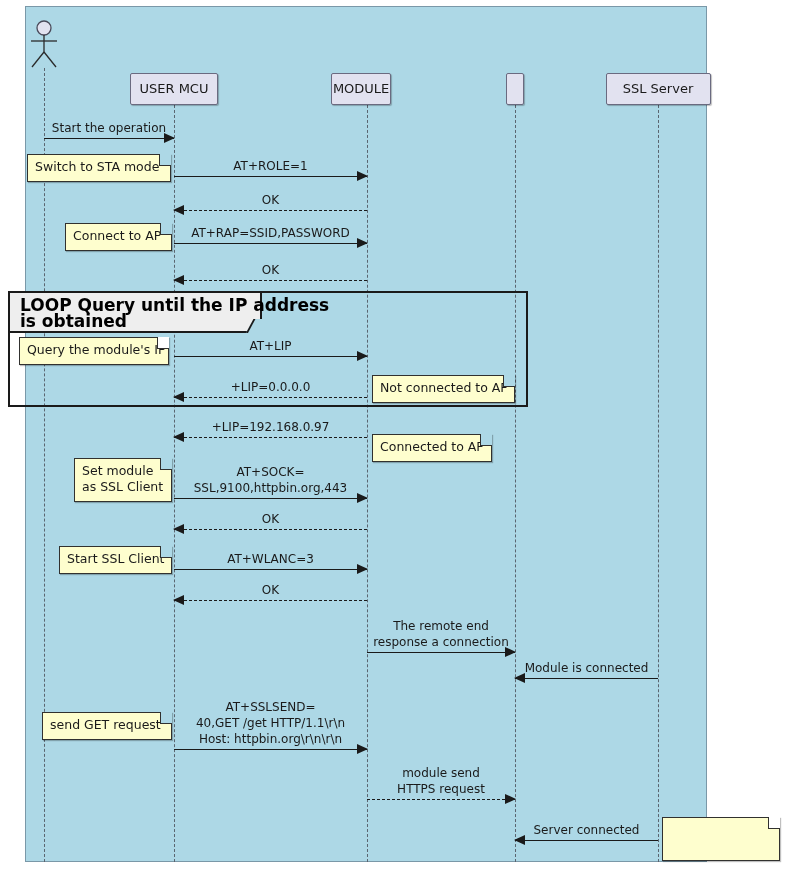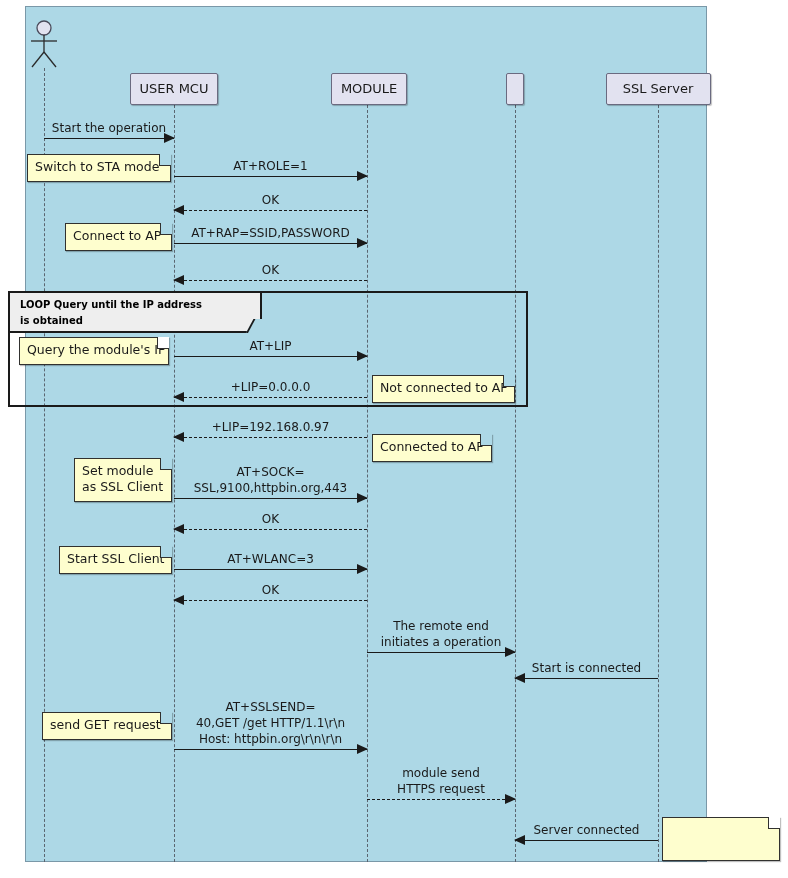--- a/index.html
+++ b/index.html
@@ -119,21 +119,21 @@
     border: 2px solid #1a1a1a;
     box-sizing: border-box;
     background: transparent;
   }
   .frame-header {
     position: absolute;
     background: #EEEEEE;
     border-right: 2px solid #1a1a1a;
     border-bottom: 2px solid #1a1a1a;
     box-sizing: border-box;
-    font-size: 10px;
+    font-size: 17px;
     font-weight: bold;
     color: #000;
     padding: 4px 26px 4px 10px;
     line-height: 16px;
     white-space: pre;
   }
   .frame-header .corner {
     position: absolute;
     right: -2px; bottom: -2px;
     width: 14px; height: 14px;
@@ -224,26 +224,26 @@
       </div>
       <div class="msg dashed" style="left: 174px; top: 600px; width: 193px;">
         <div class="line"></div>
         <div class="arrowhead left"></div>
         <div class="label">OK</div>
       </div>
       <div class="msg" style="left: 367px; top: 652px; width: 148px;">
         <div class="line"></div>
         <div class="arrowhead right"></div>
         <div class="label multi">The remote end
-initiates a operation</div>
+response a connection</div>
       </div>
       <div class="msg" style="left: 515px; top: 678px; width: 143px;">
         <div class="line"></div>
         <div class="arrowhead left"></div>
-        <div class="label">Start is connected</div>
+        <div class="label">Module is connected</div>
       </div>
       <div class="msg" style="left: 174px; top: 749px; width: 193px;">
         <div class="line"></div>
         <div class="arrowhead right"></div>
         <div class="label multi">AT+SSLSEND=
 40,GET /get HTTP/1.1\r\n
 Host: httpbin.org\r\n\r\n</div>
       </div>
       <div class="msg dashed" style="left: 367px; top: 799px; width: 148px;">
         <div class="line"></div>
@@ -271,17 +271,17 @@
     </div>
   <div id="layer-participants">
       <div class="actor-fig" style="left: 25px; top: 20px;"><svg width="38" height="50" viewBox="0 0 38 50">
           <circle cx="19" cy="8" r="7" fill="#E2E2F0" stroke="#4a4a5a" stroke-width="1.3"></circle>
           <line x1="19" y1="15" x2="19" y2="32" stroke="#2a2a2a" stroke-width="1.3"></line>
           <line x1="6" y1="21" x2="32" y2="21" stroke="#2a2a2a" stroke-width="1.3"></line>
           <line x1="19" y1="32" x2="7" y2="47" stroke="#2a2a2a" stroke-width="1.3"></line>
           <line x1="19" y1="32" x2="31" y2="47" stroke="#2a2a2a" stroke-width="1.3"></line>
         </svg></div>
       <div class="participant" style="width: 88.4px; left: 129.8px; top: 73px;">USER MCU</div>
-      <div class="participant" style="width: 76px; left: 331.1px; top: 73px;">MODULE</div>
+      <div class="participant" style="width: 60px; left: 331.1px; top: 73px;">MODULE</div>
       <div class="participant" style="width: 18px; left: 506px; top: 73px;"></div>
       <div class="participant" style="width: 105px; left: 605.5px; top: 73px;">SSL Server</div>
     </div>
 </div>
 
 </body></html>

